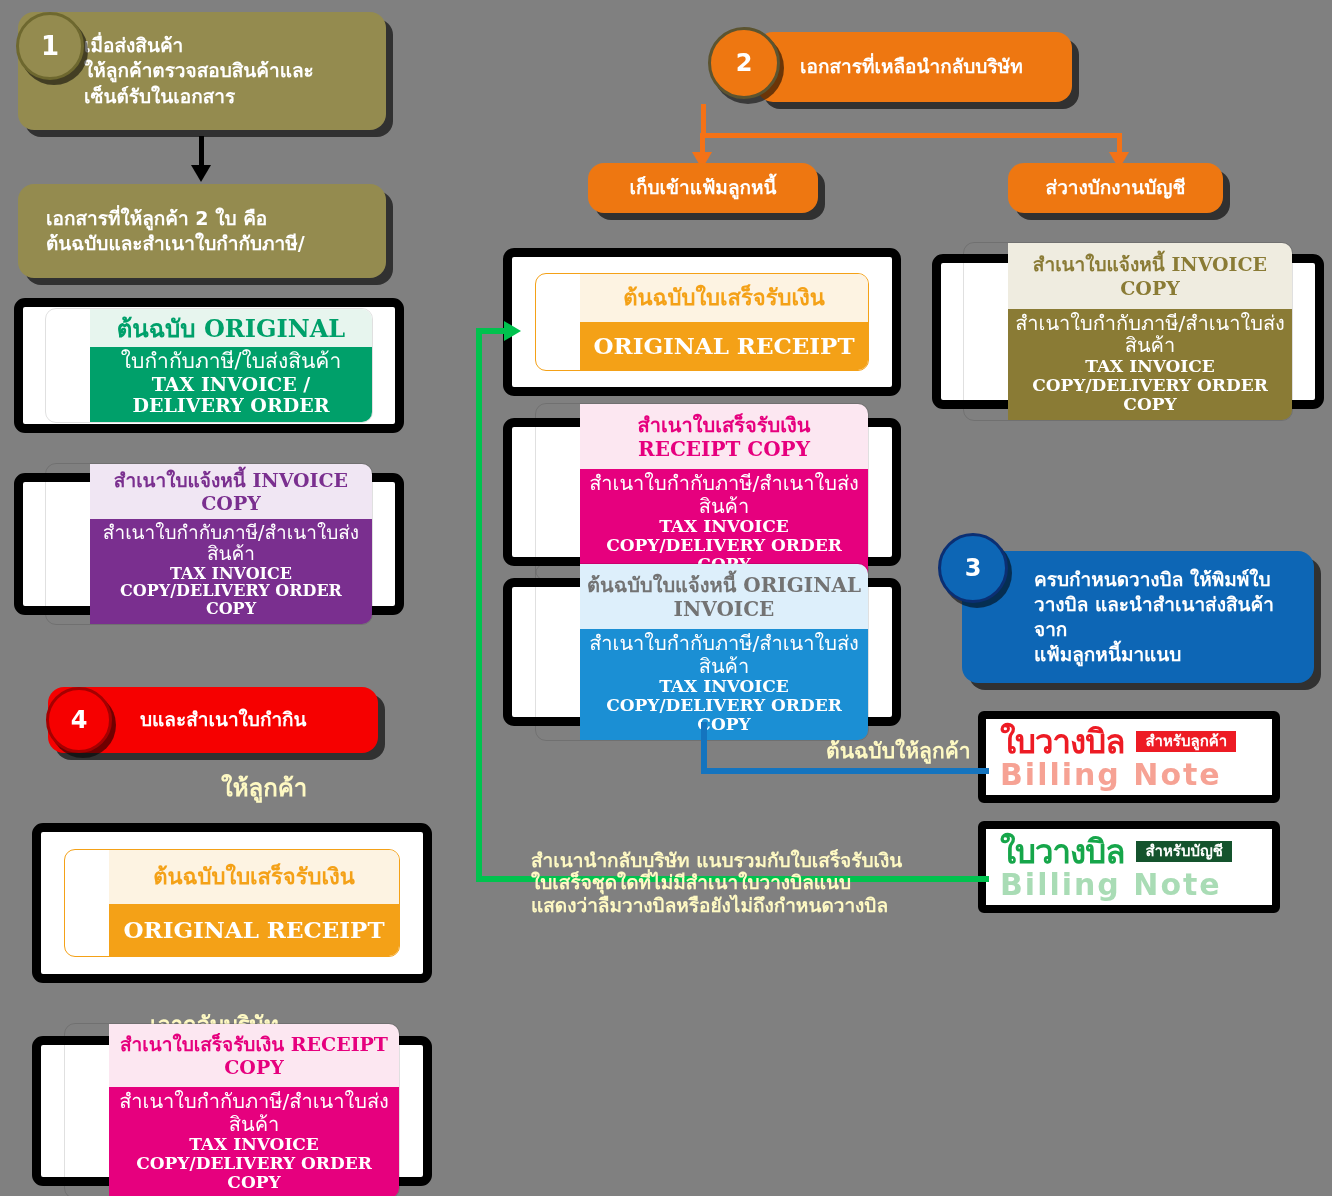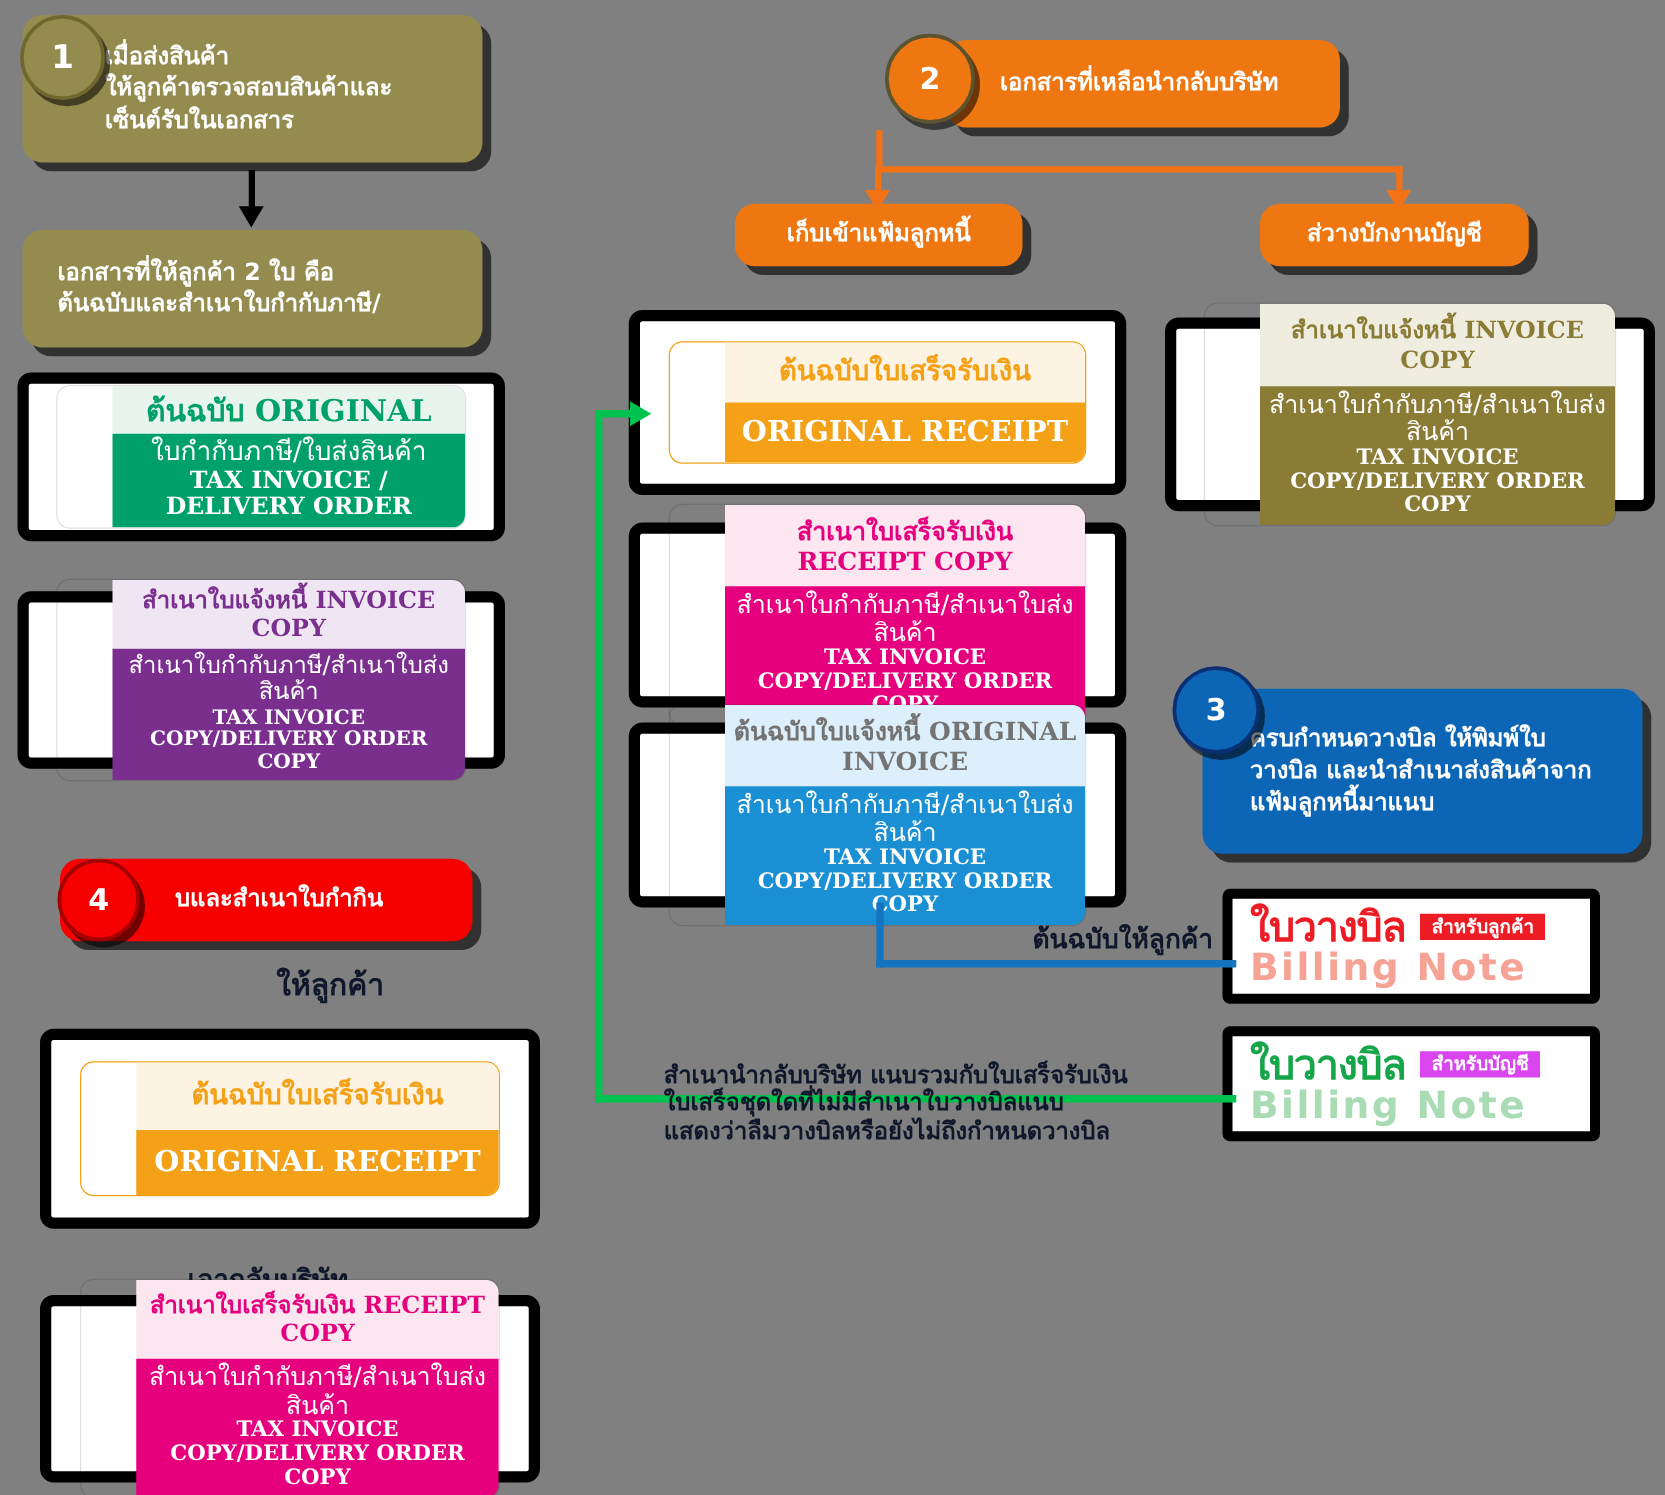--- a/index.html
+++ b/index.html
@@ -82,21 +82,21 @@
     padding:2px 9px 3px;line-height:1.1;
   }
   .bill-en{
     font-size:30px;font-weight:700;letter-spacing:2px;line-height:1.05;
     margin-top:1px;
   }
 
   
   .plabel{
     position:absolute;
-    color:#0f172a;font-weight:700;
+    color:#fef9c3;font-weight:700;
     line-height:1.18;
     white-space:pre-line;
   }
 
   
   .ln{position:absolute;}
   .arrowhead{position:absolute;width:0;height:0;}
 </style>
 </head>
 <body>
@@ -224,40 +224,40 @@
     <div class="stamp">
       <div class="top serif" style="background:#efece0;color:#8a7b35;font-size:19px;padding:10px 4px 9px;">สำเนาใบแจ้งหนี้ INVOICE COPY</div>
       <div class="bot" style="background:#8a7b35;">
         <span class="th" style="font-size:20px;">สำเนาใบกำกับภาษี/สำเนาใบส่งสินค้า</span>
         <span class="en" style="font-size:17px;">TAX INVOICE COPY/DELIVERY ORDER COPY</span>
       </div>
     </div>
   </div>
 
   <div class="callout" style="left:962px;top:551px;width:352px;height:132px;background:#0d66b5;">
-    <div class="txt" style="font-size:19px;padding-left:38px;padding-right:10px;">   ครบกำหนดวางบิล ให้พิมพ์ใบ
+    <div class="txt" style="font-size:19px;padding-left:72px;padding-right:10px;">   ครบกำหนดวางบิล ให้พิมพ์ใบ
 วางบิล และนำสำเนาส่งสินค้าจาก
 แฟ้มลูกหนี้มาแนบ</div>
   </div>
   <div class="badge" style="left:938px;top:533px;width:64px;height:64px;background:#0d66b5;border:3px solid #0b2f73;font-size:24px;">
     <span>3</span>
   </div>
 
   <div class="billcard" style="left:978px;top:711px;width:302px;height:92px;">
     <div class="bill-row1">
       <div class="bill-th" style="color:#ed1b24;">ใบวางบิล</div>
       <div class="bill-badge" style="background:#ed1b24;">สำหรับลูกค้า</div>
     </div>
     <div class="bill-en" style="color:#f6a294;">Billing Note</div>
   </div>
 
   <div class="billcard" style="left:978px;top:821px;width:302px;height:92px;">
     <div class="bill-row1">
       <div class="bill-th" style="color:#16a64a;">ใบวางบิล</div>
-      <div class="bill-badge" style="background:#d946ef;">สำหรับบัญชี</div>
+      <div class="bill-badge" style="background:#14532d;">สำหรับบัญชี</div>
     </div>
     <div class="bill-en" style="color:#a9dcb5;">Billing Note</div>
   </div>
 
   <div class="ln" style="left:701px;top:722px;width:6px;height:52px;background:#1474bf;"></div>
   <div class="ln" style="left:701px;top:768px;width:288px;height:6px;background:#1474bf;"></div>
   <div class="plabel" style="left:826px;top:739px;font-size:21px;">ต้นฉบับให้ลูกค้า</div>
 
   <div class="ln" style="left:476px;top:876px;width:513px;height:6px;background:#00c24e;"></div>
   <div class="ln" style="left:476px;top:328px;width:6px;height:554px;background:#00c24e;"></div>

